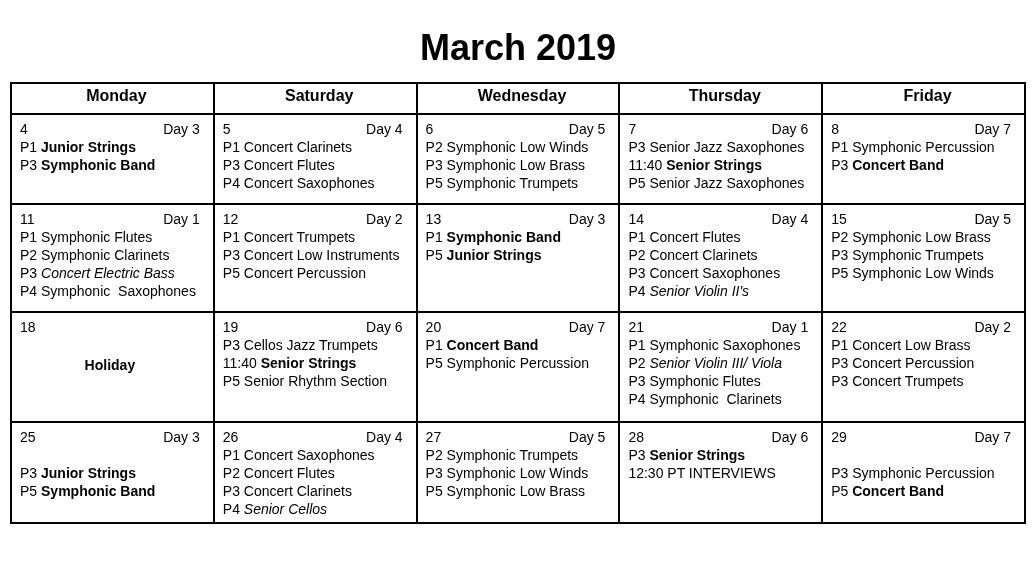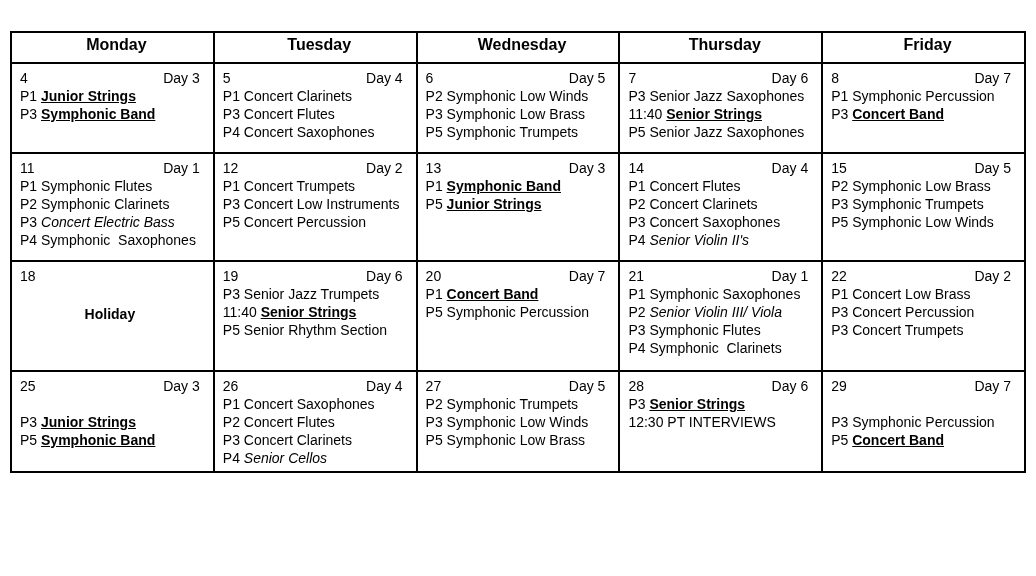--- a/index.html
+++ b/index.html
@@ -63,40 +63,41 @@
     display: flex;
     justify-content: space-between;
     font-size: 14px;
     line-height: 18px;
   }
   .entry {
     font-size: 14px;
     line-height: 18px;
     white-space: pre-wrap;
   }
-  .entry .bold   { font-weight: bold; text-decoration: underline; }
+  .entry .bold   { font-weight: bold; }
   .entry .italic { font-style: italic; }
   .holiday {
     text-align: center;
     font-weight: bold;
     font-size: 14px;
     line-height: 18px;
     margin-top: 20px;
   }
 </style>
 </head>
 <body>
 
 <div class="page">
+  <div class="month-title">March 2019</div>
 
   <table class="schedule">
     <thead>
       <tr>
         <th>Monday</th>
-        <th>Tuesday</th>
+        <th>Saturday</th>
         <th>Wednesday</th>
         <th>Thursday</th>
         <th>Friday</th>
       </tr>
     </thead>
     <tbody id="calendar-body">
         <tr class="week-1">
           <td class="day-cell">
             <div class="date-line">
               <span>4</span>
@@ -195,21 +196,21 @@
               <span>18</span>
               <span></span>
             </div>
             <div class="holiday">Holiday</div>
           </td>
           <td class="day-cell">
             <div class="date-line">
               <span>19</span>
               <span>Day 6</span>
             </div>
-            <div class="entry"><span>P3 </span><span class="normal">Senior Jazz Trumpets</span></div>
+            <div class="entry"><span>P3 </span><span class="normal">Cellos Jazz Trumpets</span></div>
             <div class="entry"><span>11:40 </span><span class="bold">Senior Strings</span></div>
             <div class="entry"><span>P5 </span><span class="normal">Senior Rhythm Section</span></div>
           </td>
           <td class="day-cell">
             <div class="date-line">
               <span>20</span>
               <span>Day 7</span>
             </div>
             <div class="entry"><span>P1 </span><span class="bold">Concert Band</span></div>
             <div class="entry"><span>P5 </span><span class="normal">Symphonic Percussion</span></div>

